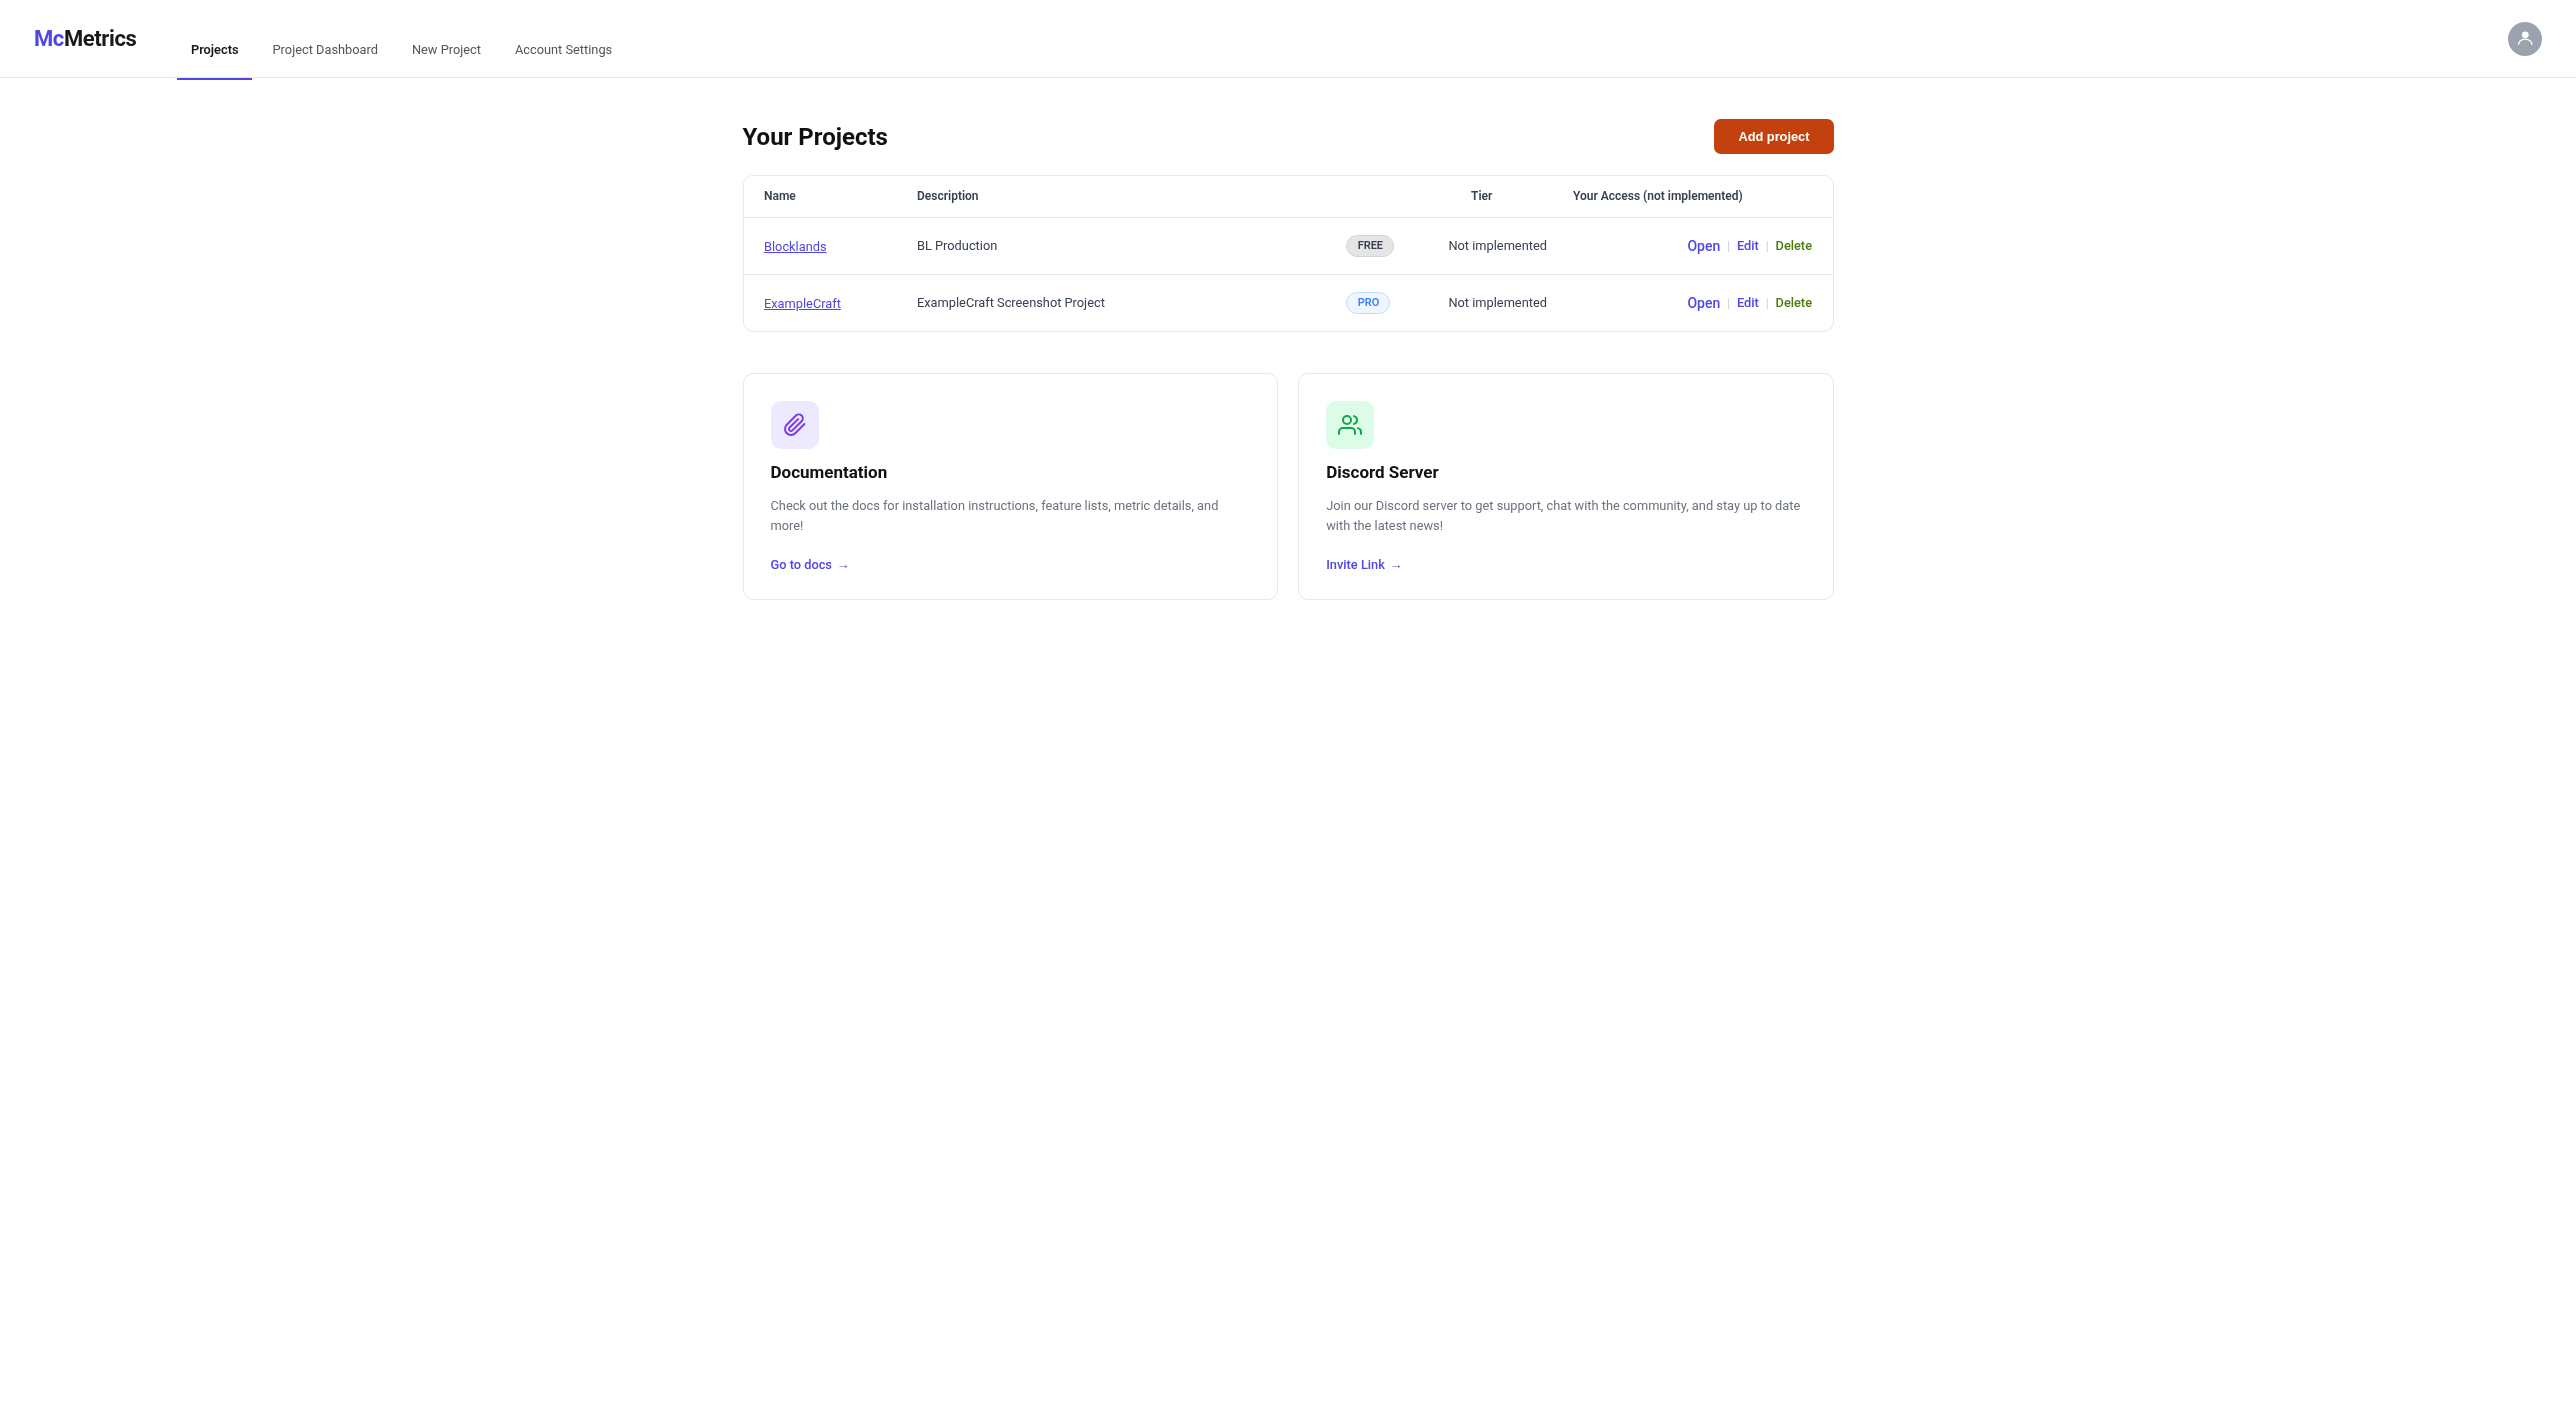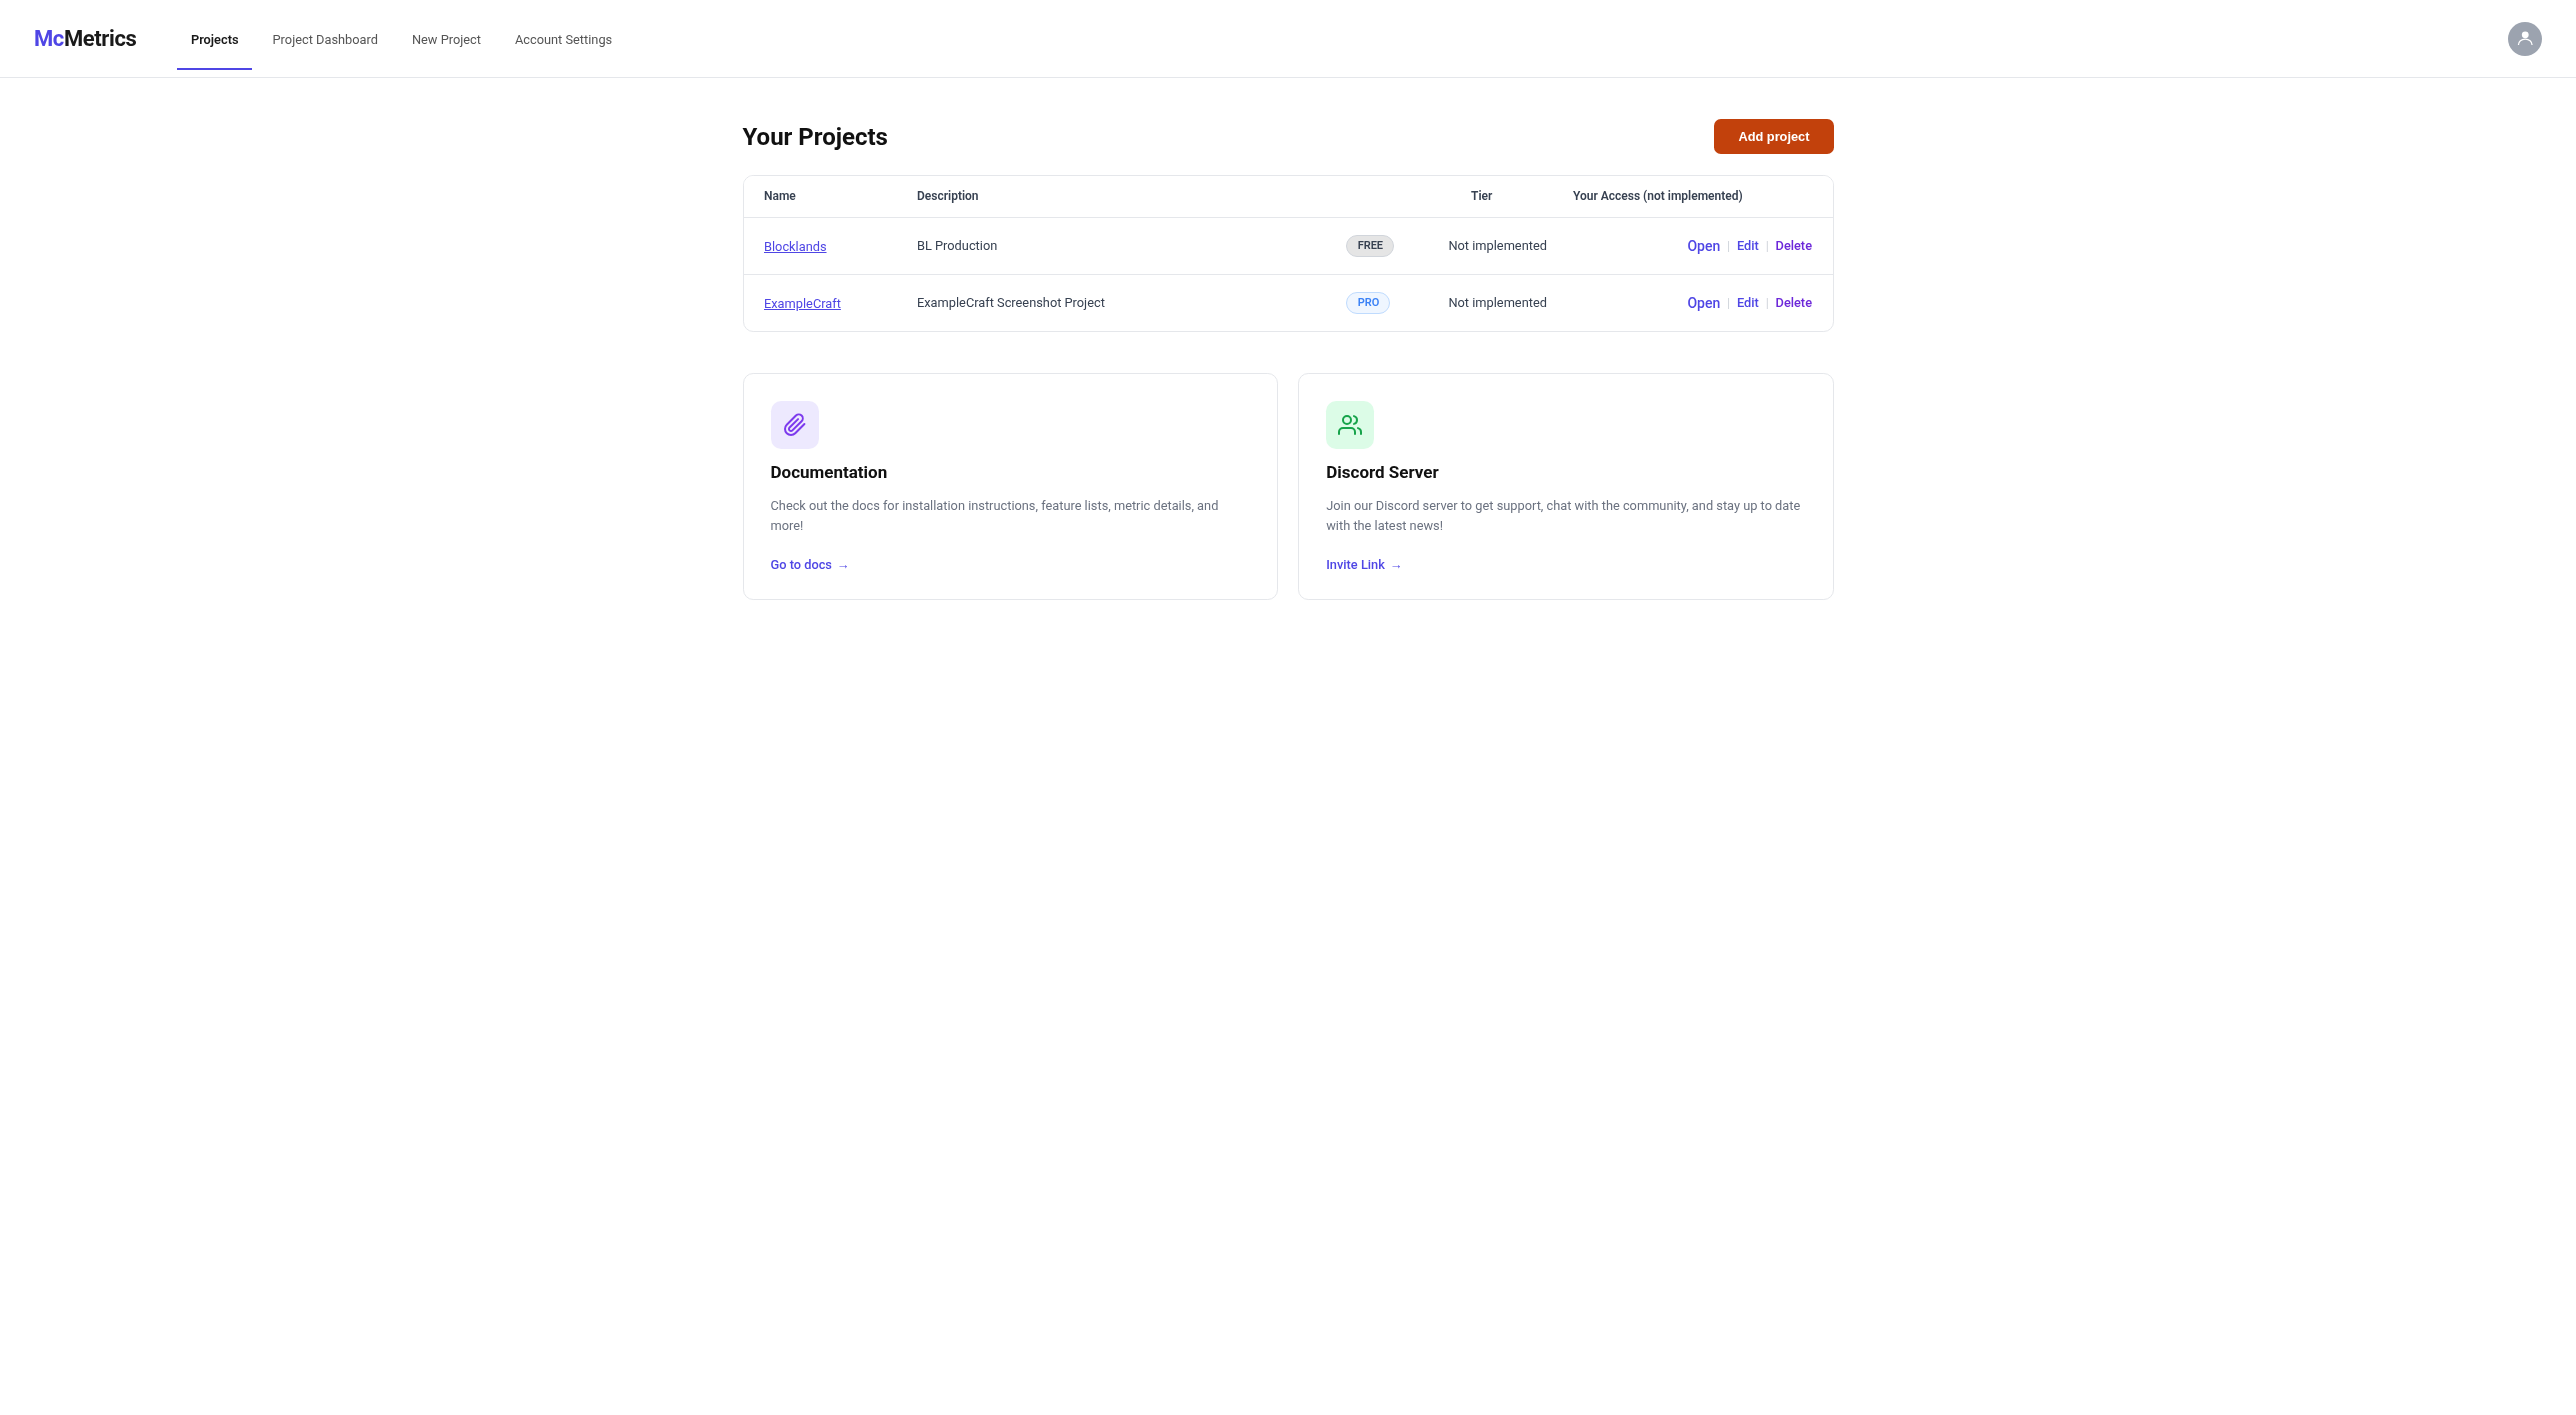--- a/index.html
+++ b/index.html
@@ -15,21 +15,21 @@
       display: flex; align-items: center; margin-right: 41px;
     }
     .logo-text {
       font-size: 22px; font-weight: 700; color: #1a1a1a; letter-spacing: -0.4px;
     }
     .logo-mc { color: #4f46e5; }
     .nav-links { display: flex; align-items: center; gap: 6.8px; flex: 1; }
     .nav-link {
       padding: 20.5px 13.6px; font-size: 12.8px; color: #555; cursor: pointer;
       text-decoration: none; border-bottom: 2.6px solid transparent;
-      position: relative; top: 2px;
+      position: relative; top: 12px;
     }
     .nav-link.active { color: #1a1a1a; font-weight: 600; border-bottom: 2.6px solid #4f46e5; }
     .nav-right { margin-left: auto; }
     .avatar-icon {
       width: 34px; height: 34px; border-radius: 50%; background: #9ca3af;
       display: flex; align-items: center; justify-content: center; cursor: pointer;
     }
 
     
     main { max-width: 1159px; margin: 0 auto; padding: 41px 34px; }
@@ -65,21 +65,21 @@
     .tier-badge {
       display: inline-flex; align-items: center; padding: 3.4px 10.2px;
       border-radius: 17px; font-size: 11px; font-weight: 600;
       border: 0.9px solid #d1d5db; background: #e5e5e5; color: #374151;
     }
     .tier-badge.pro { background: #eff6ff; border-color: #bfdbfe; color: #3b82f6; }
     .access-text { color: #374151; font-size: 12.8px; }
     .row-actions { display: flex; align-items: center; gap: 6.8px; justify-content: flex-end; }
     .action-open { color: #4f46e5; font-size: 14px; font-weight: 500; cursor: pointer; text-decoration: none; }
     .action-edit { color: #4f46e5; font-size: 12.8px; font-weight: 500; cursor: pointer; text-decoration: none; }
-    .action-delete { color: #6d28d9; font-size: 12.8px; font-weight: 500; cursor: pointer; text-decoration: none; }
+    .action-delete { color: #4d7c0f; font-size: 12.8px; font-weight: 500; cursor: pointer; text-decoration: none; }
     .action-sep { color: #d1d5db; font-size: 12.8px; }
 
     
     .quick-links-title { font-size: 24px; font-weight: 700; color: #111; margin-bottom: 20.5px; }
     .quick-links-grid {
       display: grid; grid-template-columns: 1fr 1fr; gap: 20.5px;
     }
     .quick-link-card {
       border: 0.9px solid #e5e7eb; border-radius: 10.2px; padding: 27px;
       display: flex; flex-direction: column; gap: 13.6px; cursor: pointer;

